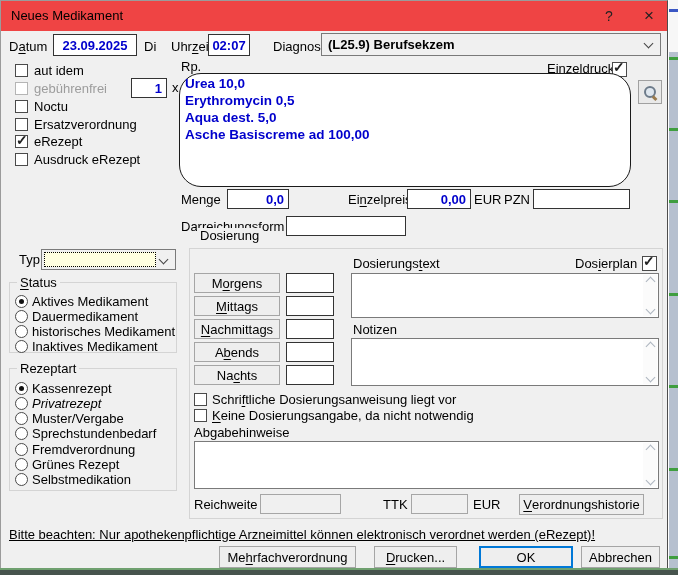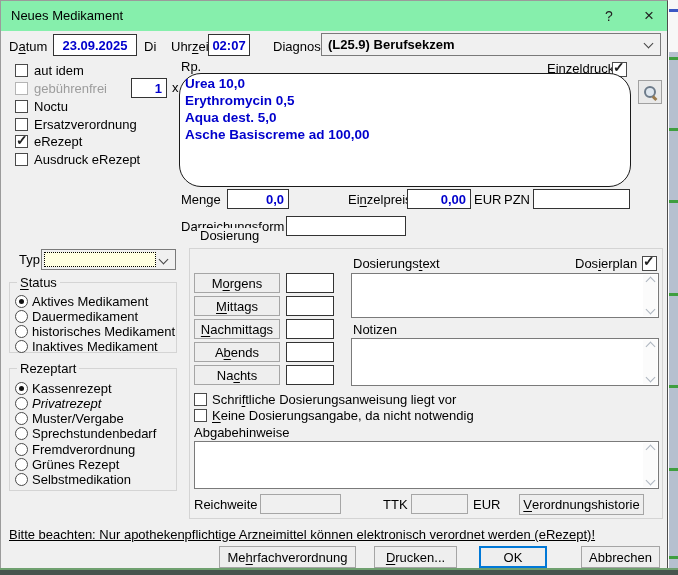--- a/index.html
+++ b/index.html
@@ -1,21 +1,21 @@
 <!DOCTYPE html>
 <html><head>
 <meta charset="utf-8">
 <style>
   * { margin:0; padding:0; box-sizing:border-box; }
   html,body { width:678px; height:575px; }
   body { font-family:"Liberation Sans", sans-serif; font-size:13px; color:#000; background:#fff; }
   #stage { position:relative; width:678px; height:575px; overflow:hidden; background:#fff; }
   #dialog { position:absolute; left:0; top:0; width:668px; height:575px; background:#f0f0f0;
             border-left:1px solid #9b9b9b; border-top:1px solid #9b9b9b; border-right:1px solid #4d4d4d; }
-  .titlebar { position:absolute; left:0; top:0; width:100%; height:30px; background:#86efac; }
+  .titlebar { position:absolute; left:0; top:0; width:100%; height:30px; background:#ef4444; }
   .title-text { position:absolute; left:10px; top:7px; font-size:13px; }
   .cap-btn { position:absolute; top:4px; width:28px; height:22px; display:flex; align-items:center; justify-content:center;
              font-size:14px; color:#222; cursor:default; background:transparent; border:none; }
   .lbl { position:absolute; white-space:nowrap; font-size:13px; color:#000; }
   .lbl.dis { color:#9c9c9c; }
   u { text-decoration:underline; text-underline-offset:2px; }
   .input { position:absolute; background:#fff; border:1px solid #333; font-size:13px; display:flex; align-items:center; padding:0 4px; }
   .input.disabled { background:#f0f0f0; border-color:#a6a6a6; }
   .blue { color:#0000cc; font-weight:bold; }
   .right { justify-content:flex-end; }
@@ -233,21 +233,21 @@
     <span class="lbl" style="left:382px; top:496px;">TTK</span>
     <div class="input disabled" style="left:410px; top:493px; width:57px; height:20px;">
         <span></span>
       </div>
     <span class="lbl" style="left:472px; top:496px;">EUR</span>
     <button class="btn" style="left:518px; top:493px; width:125px; height:21px;"><u>V</u>erordnungshistorie</button>
 
     <span class="notice" style="left:8px; top:526px;text-decoration:underline;">Bitte beachten: Nur apothekenpflichtige Arzneimittel können elektronisch verordnet werden (eRezept)!</span>
     <button class="btn" style="left:218px; top:545px; width:137px; height:22px;">Me<u>h</u>rfachverordnung</button>
     <button class="btn" style="left:373px; top:545px; width:83px; height:22px;"><u>D</u>rucken...</button>
-    <button class="btn default" style="left:478px; top:545px; width:68px; height:22px;">OK</button>
+    <button class="btn default" style="left:478px; top:545px; width:94px; height:22px;">OK</button>
     <button class="btn" style="left:580px; top:545px; width:79px; height:22px;">Abbrechen</button>
   </div>
 
   <div class="side-strip">
     <div class="top-white"></div>
     <div class="side-mark" style="top:9px; background:#3a57c4;"></div>
     <div class="side-mark" style="top:57px; background:#3f9e3f;"></div>
     <div class="side-mark" style="top:128px; background:#3f9e3f;"></div>
     <div class="side-mark" style="top:200px; background:#3f9e3f;"></div>
     <div class="side-mark" style="top:293px; background:#3f9e3f;"></div>

